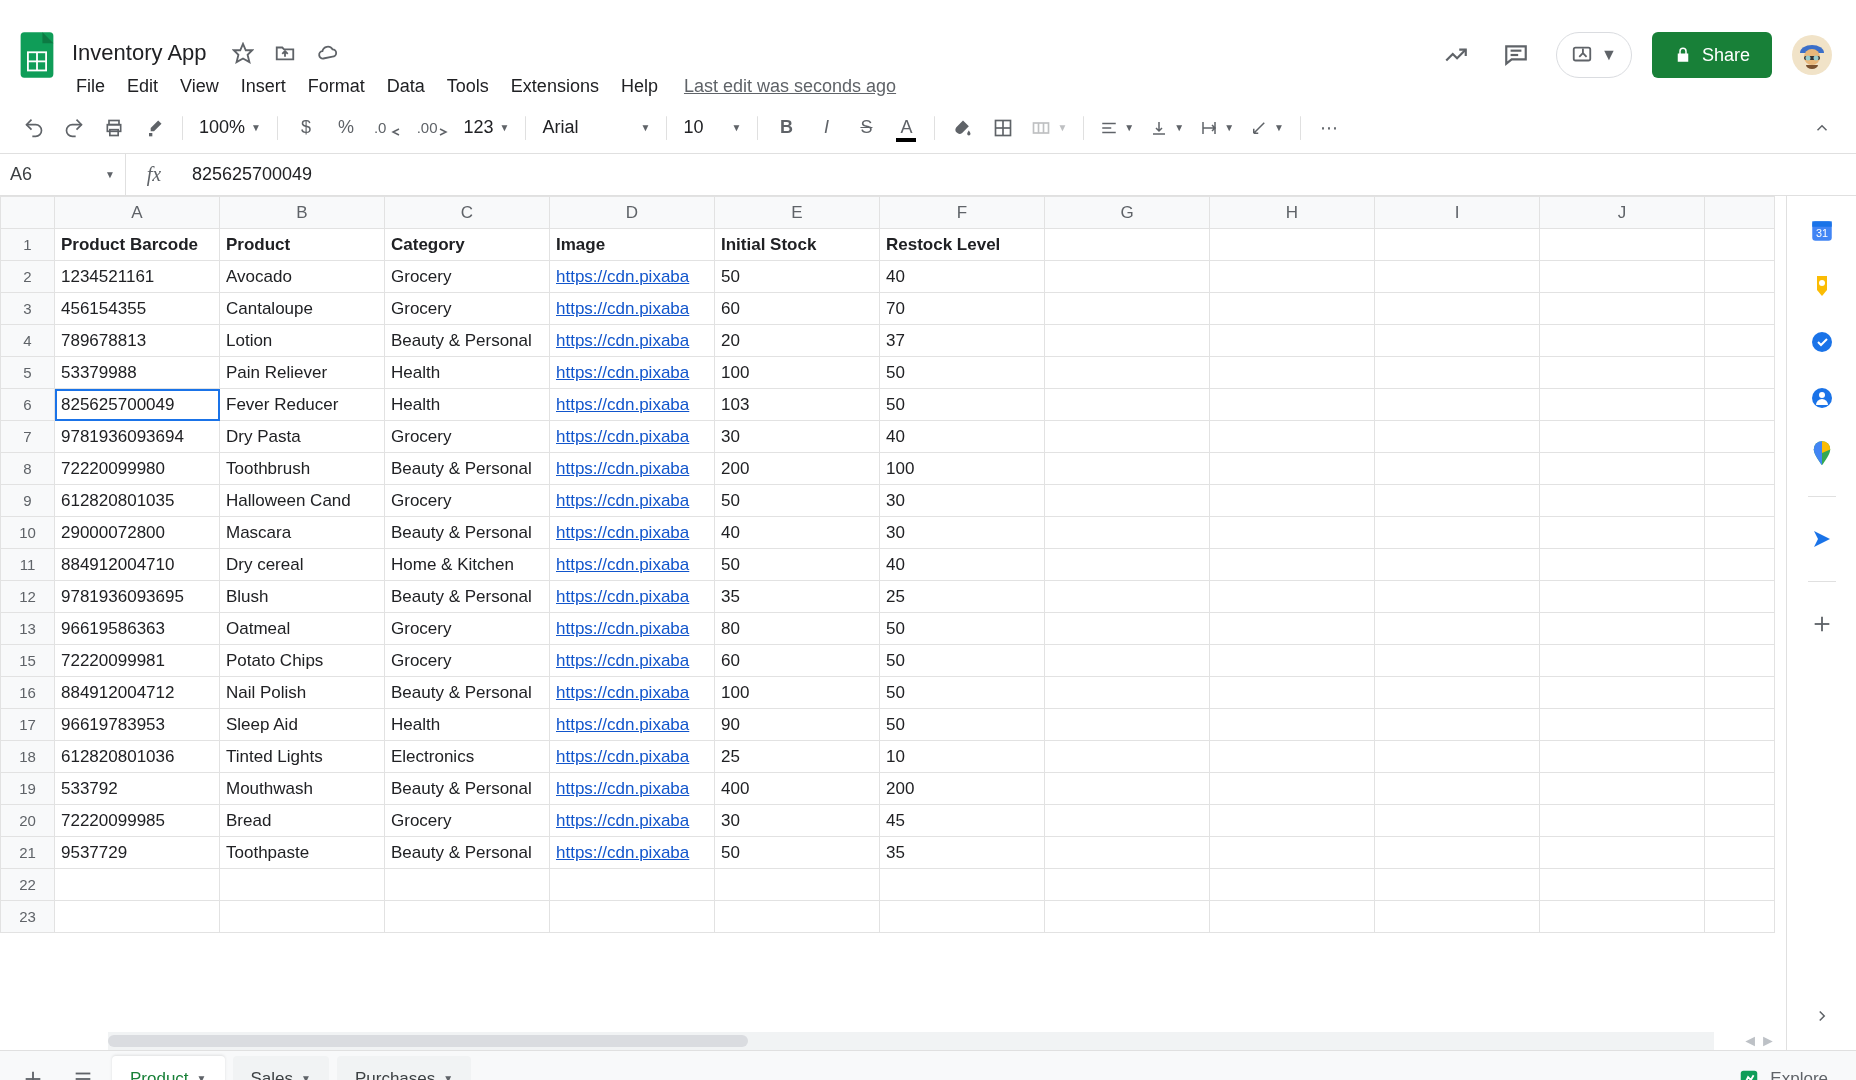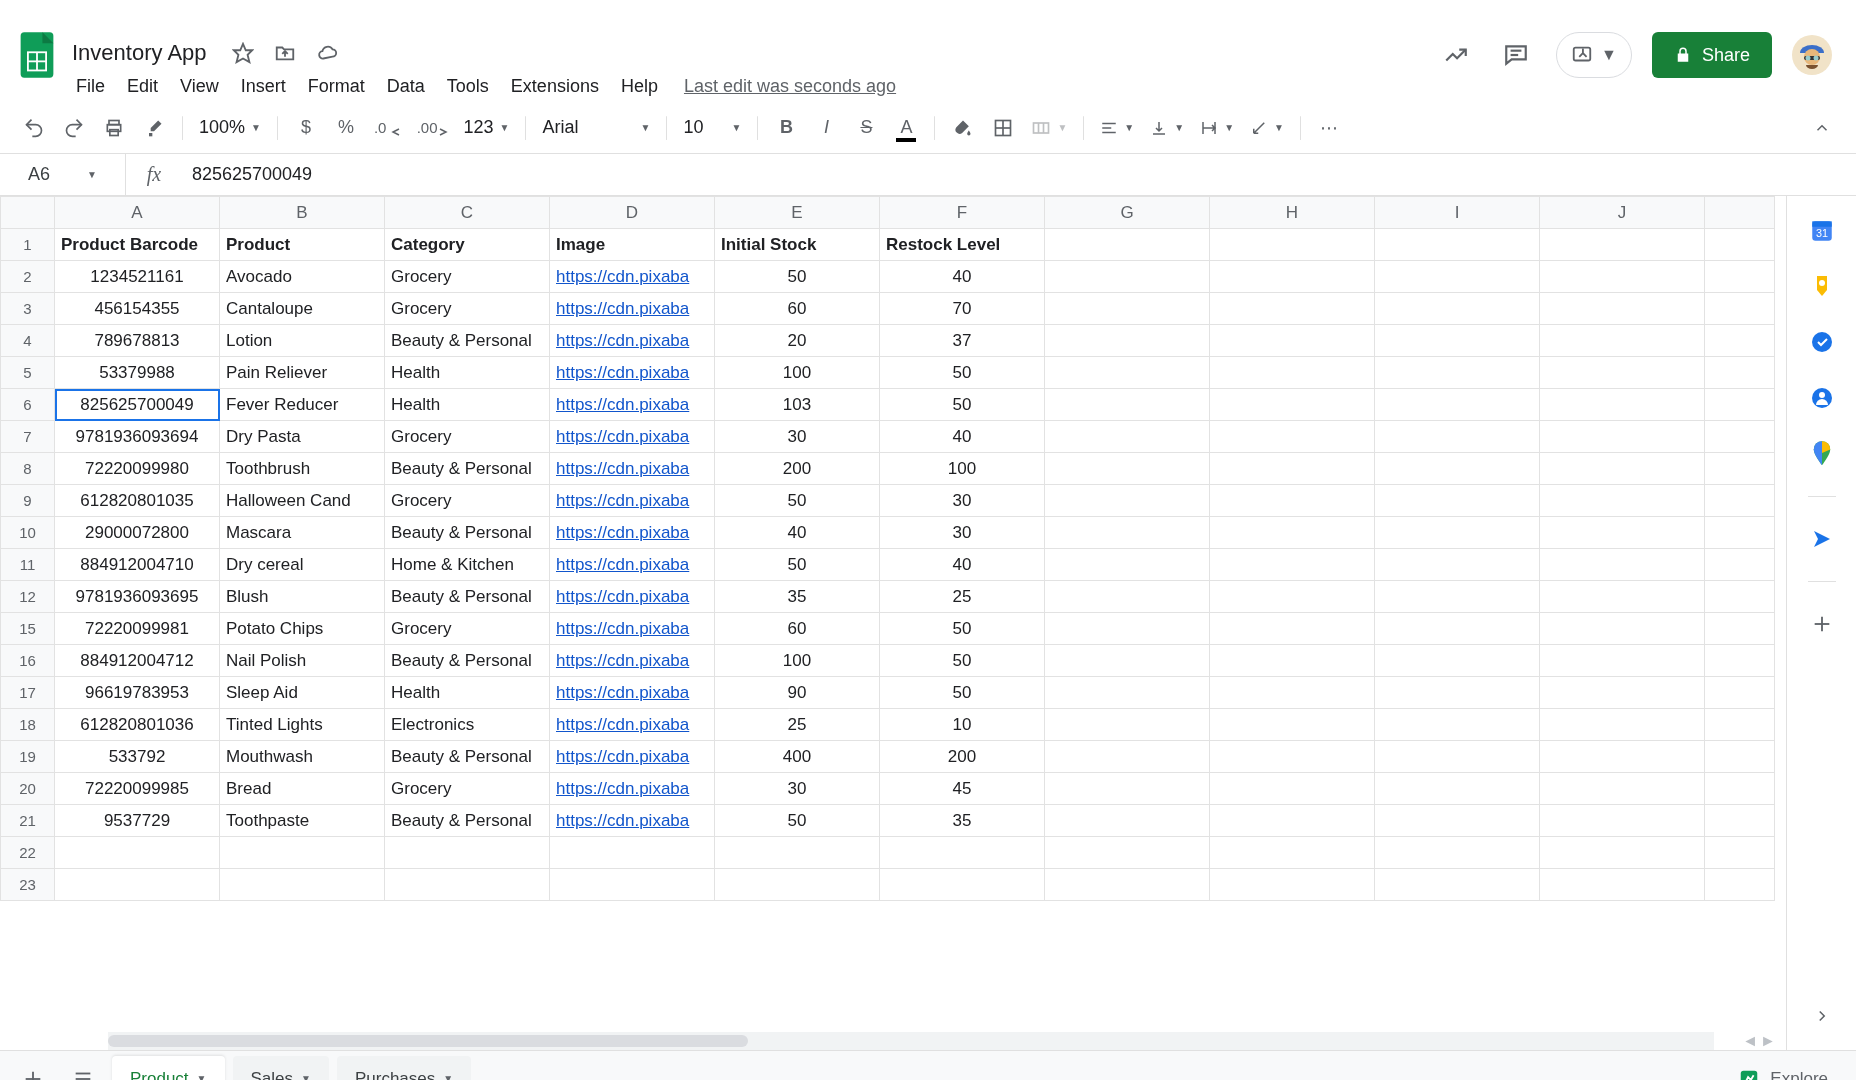--- a/index.html
+++ b/index.html
@@ -33,36 +33,36 @@
   .toolbar { display:flex; align-items:center; padding: 6px 16px; gap: 4px; border-bottom: var(--border); height: 52px; }
   .tb { height:36px; min-width:36px; border-radius:4px; display:flex; align-items:center; justify-content:center; color:#5f6368; font-size:18px; padding:0 6px; position:relative; }
   .tb.sep { width:1px; min-width:1px; background:#e0e0e0; height:24px; margin:0 6px; padding:0;}
   .tb.sel { font-family: Arial; color:#202124; }
   .tb .caret { margin-left:6px; font-size:10px; color:#5f6368; }
   .text-color-under { position:absolute; bottom:4px; left:8px; right:8px; height:4px; background:#000; }
   .collapse { margin-left:auto; }
 
   
   .fxbar { display:flex; align-items:center; border-bottom: var(--border); height:42px; }
-  .cellref { width:126px; border-right:var(--border); height:100%; display:flex; align-items:center; padding:0 28px; font-size:18px; color:#3c4043; justify-content:space-between;text-align:center;}
+  .cellref { width:126px; border-right:var(--border); height:100%; display:flex; align-items:center; padding:0 10px; font-size:18px; color:#3c4043; justify-content:space-between;text-align:center;}
   .fx { width:56px; display:flex; align-items:center; justify-content:center; font-style:italic; font-family: "Times New Roman", serif; color:#5f6368; font-size:20px;}
   .fxval { flex:1; padding:0 10px; font-size:18px; }
 
   
   .main { display:flex; height: calc(1080px - 76px - 52px - 42px - 56px); }
   .sheet-area { flex:1; display:flex; flex-direction:column; overflow:hidden; }
 
   
   .grid-wrap { flex:1; overflow:hidden; position:relative; }
   table.grid { border-collapse:collapse; table-layout:fixed; font-size:17px; }
   table.grid th, table.grid td { border:1px solid #e2e2e2; height:32px; padding:0 6px; overflow:hidden; white-space:nowrap; text-overflow:clip; }
   table.grid th { background:#f8f9fa; font-weight:400; color:#5f6368; text-align:center; }
   table.grid th.rowhdr { width:54px; text-align:center; color:#5f6368; font-size:15px;}
   .colA{width:165px}.colB{width:165px}.colC{width:165px}.colD{width:165px}.colE{width:165px}.colF{width:165px}.colG{width:165px}.colH{width:165px}.colI{width:165px}.colJ{width:165px}.colK{width:70px}
-  td.num{ text-align:center;margin-top:28px; }
+  td.num{ text-align:left;margin-top:28px; }
   td.link{ color:var(--link); text-decoration:underline; cursor:pointer;}
   tr.hdr-row td { font-weight:700; }
   td.selected { outline:2px solid var(--blue); outline-offset:-2px; background:#fff;}
   th.selcol, th.selrow { background:#e8eaed; color:#188038;}
   .hscroll { height:18px; background:#f1f3f4; position:relative; margin:0 18px 0 54px;}
   .hscroll .thumb { position:absolute; left:0; top:3px; height:12px; width:640px; background:#dadce0; border-radius:6px;}
 
   
   .tabsbar { display:flex; align-items:center; height:56px; border-top:var(--border); background:#f8f9fa; padding:0 12px; gap:8px;}
   .tabsbar .tbtn { width:42px; height:42px; display:flex; align-items:center; justify-content:center; color:#5f6368; border-radius:4px;}
@@ -486,20 +486,34 @@
               <td class="colD link">https://cdn.pixaba</td>
               <td class="colE num">35</td>
               <td class="colF num">25</td>
               <td class="colG"></td>
               <td class="colH"></td>
               <td class="colI"></td>
               <td class="colJ"></td>
               <td class="colK"></td>
             </tr>
             <tr>
+              <th class="rowhdr ">13</th>
+              <td class="colA num">96619586363</td>
+              <td class="colB">Oatmeal</td>
+              <td class="colC">Grocery</td>
+              <td class="colD link">https://cdn.pixaba</td>
+              <td class="colE num">80</td>
+              <td class="colF num">50</td>
+              <td class="colG"></td>
+              <td class="colH"></td>
+              <td class="colI"></td>
+              <td class="colJ"></td>
+              <td class="colK"></td>
+            </tr>
+            <tr>
               <th class="rowhdr ">15</th>
               <td class="colA num">72220099981</td>
               <td class="colB">Potato Chips</td>
               <td class="colC">Grocery</td>
               <td class="colD link">https://cdn.pixaba</td>
               <td class="colE num">60</td>
               <td class="colF num">50</td>
               <td class="colG"></td>
               <td class="colH"></td>
               <td class="colI"></td>

